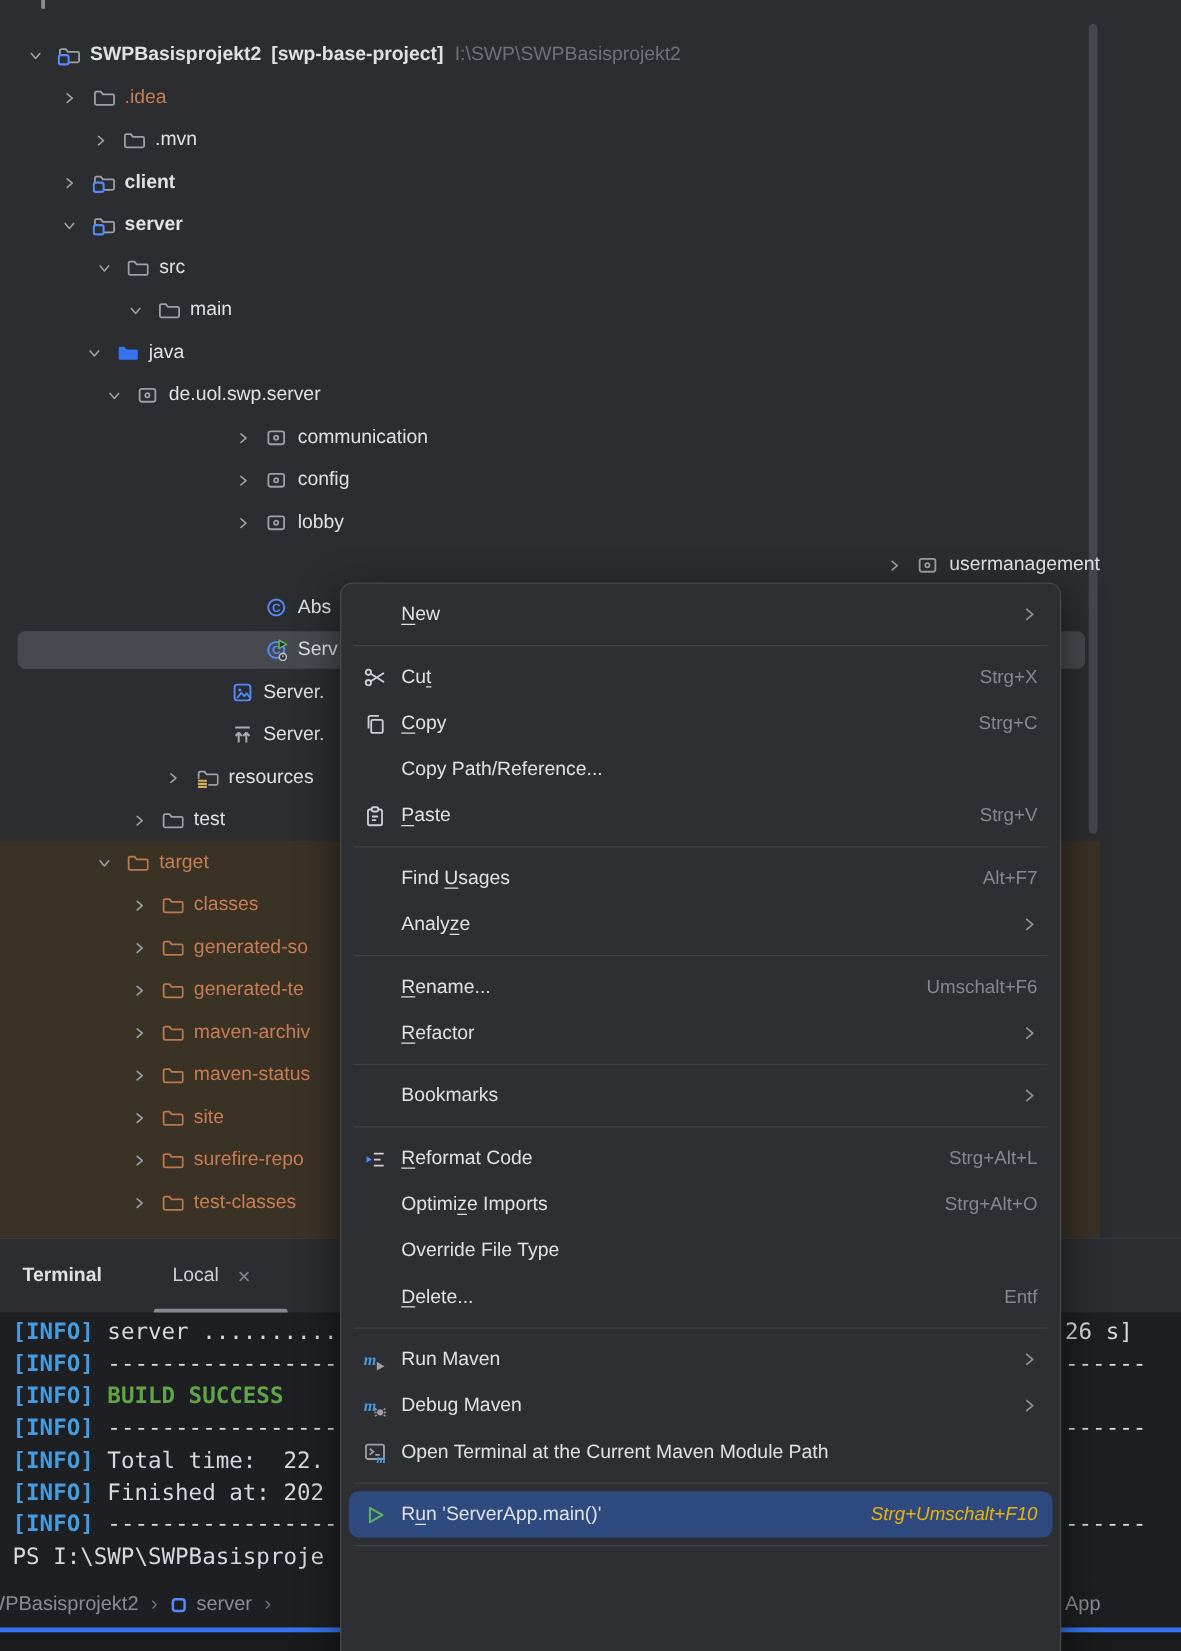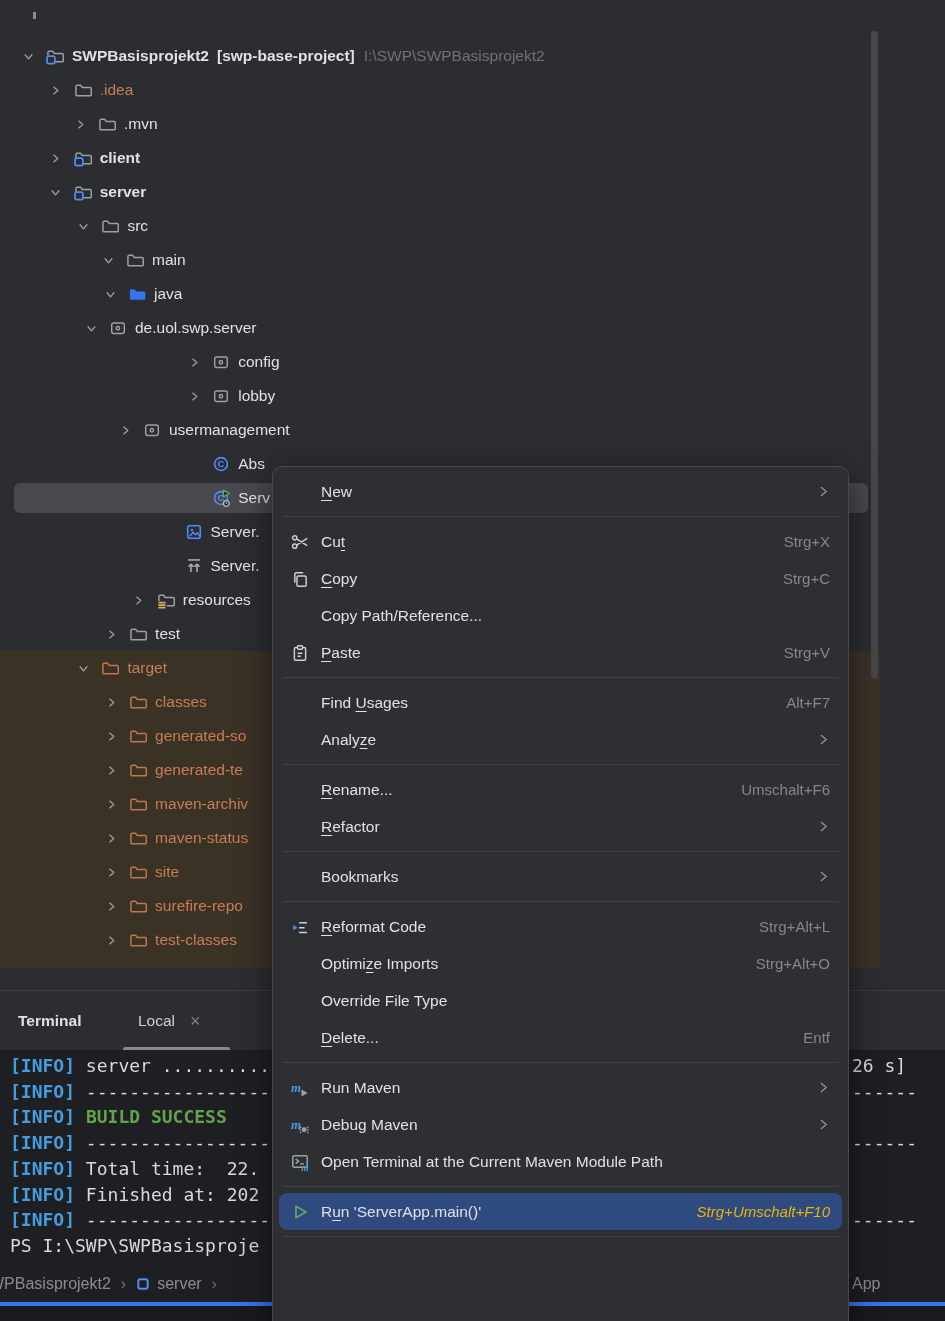--- a/index.html
+++ b/index.html
@@ -5,21 +5,21 @@
   html,body{margin:0;padding:0;}
   body{
     width:945px;height:1321px;overflow:hidden;
     background:var(--panel,#2B2D30);
     font-family:"Liberation Sans",sans-serif;
     -webkit-font-smoothing:antialiased;
   }
   .screen{position:relative;width:945px;height:1321px;overflow:hidden;}
 
   
-  .tree-panel{position:absolute;left:0;top:12px;width:880px;height:990px;background:var(--panel);overflow:hidden;}
+  .tree-panel{position:absolute;left:0;top:0;width:880px;height:990px;background:var(--panel);overflow:hidden;}
   .top-fragment{position:absolute;left:33px;top:0;width:3px;height:7px;background:#8A8D92;}
   #tree{padding-top:27px;}
   .tree-row{height:34px;display:flex;align-items:center;font-size:15.5px;color:#DFE1E5;position:relative;white-space:pre;}
   .tree-row>*{position:relative;z-index:1;}
   .sel-bg{position:absolute;left:14px;right:12px;top:2px;bottom:2px;background:var(--sel-gray);border-radius:6px;z-index:0 !important;}
   .chev{width:16px;margin-right:10px;display:flex;justify-content:center;align-items:center;color:#9DA0A6;flex:none;}
   .chev.open svg{transform:rotate(90deg);}
   .chev-spacer{width:26px;flex:none;}
   .t-icon{width:18px;height:18px;margin-right:8px;display:flex;align-items:center;flex:none;}
   .t-label{}
@@ -109,44 +109,50 @@
         <div class="tree-row" style="padding-left: 75.4px;"><span class="chev open"><svg viewBox="0 0 12 12" width="11" height="11" fill="none">
               <path d="M4.1 2.3L8.5 6 4.1 9.7" stroke="currentColor" stroke-width="1.4" stroke-linecap="round" stroke-linejoin="round"></path>
             </svg></span><span class="t-icon"><svg viewBox="0 0 16 16" width="18" height="18" fill="none">
               <path d="M1.7 4.9c0-.6.45-1.05 1.05-1.05h3.1l1.55 1.95h6.9c.6 0 1.05.45 1.05 1.05v5.3c0 .6-.45 1.05-1.05 1.05H2.75c-.6 0-1.05-.45-1.05-1.05V4.9z" stroke="#9DA0A6" stroke-width="1.3"></path>
             </svg></span><span class="t-label">src</span></div>
         <div class="tree-row" style="padding-left: 100px;"><span class="chev open"><svg viewBox="0 0 12 12" width="11" height="11" fill="none">
               <path d="M4.1 2.3L8.5 6 4.1 9.7" stroke="currentColor" stroke-width="1.4" stroke-linecap="round" stroke-linejoin="round"></path>
             </svg></span><span class="t-icon"><svg viewBox="0 0 16 16" width="18" height="18" fill="none">
               <path d="M1.7 4.9c0-.6.45-1.05 1.05-1.05h3.1l1.55 1.95h6.9c.6 0 1.05.45 1.05 1.05v5.3c0 .6-.45 1.05-1.05 1.05H2.75c-.6 0-1.05-.45-1.05-1.05V4.9z" stroke="#9DA0A6" stroke-width="1.3"></path>
             </svg></span><span class="t-label">main</span></div>
-        <div class="tree-row" style="padding-left: 102px;"><span class="chev open"><svg viewBox="0 0 12 12" width="11" height="11" fill="none">
+        <div class="tree-row" style="padding-left: 67px;"><span class="chev open"><svg viewBox="0 0 12 12" width="11" height="11" fill="none">
               <path d="M4.1 2.3L8.5 6 4.1 9.7" stroke="currentColor" stroke-width="1.4" stroke-linecap="round" stroke-linejoin="round"></path>
             </svg></span><span class="t-icon"><svg viewBox="0 0 16 16" width="18" height="18" fill="none">
               <path d="M1.7 4.9c0-.6.45-1.05 1.05-1.05h3.1l1.55 1.95h6.9c.6 0 1.05.45 1.05 1.05v5.3c0 .6-.45 1.05-1.05 1.05H2.75c-.6 0-1.05-.45-1.05-1.05V4.9z" fill="#3574F0"></path>
             </svg></span><span class="t-label">java</span></div>
         <div class="tree-row" style="padding-left: 83px;"><span class="chev open"><svg viewBox="0 0 12 12" width="11" height="11" fill="none">
               <path d="M4.1 2.3L8.5 6 4.1 9.7" stroke="currentColor" stroke-width="1.4" stroke-linecap="round" stroke-linejoin="round"></path>
             </svg></span><span class="t-icon"><svg viewBox="0 0 16 16" width="18" height="18" fill="none">
               <rect x="2.4" y="3.6" width="11.2" height="9.2" rx="1.6" stroke="#9DA0A6" stroke-width="1.3"></rect>
               <circle cx="7.9" cy="8.2" r="1.5" stroke="#9DA0A6" stroke-width="1.3"></circle>
             </svg></span><span class="t-label">de.uol.swp.server</span></div>
         <div class="tree-row" style="padding-left: 186.2px;"><span class="chev"><svg viewBox="0 0 12 12" width="11" height="11" fill="none">
               <path d="M4.1 2.3L8.5 6 4.1 9.7" stroke="currentColor" stroke-width="1.4" stroke-linecap="round" stroke-linejoin="round"></path>
             </svg></span><span class="t-icon"><svg viewBox="0 0 16 16" width="18" height="18" fill="none">
               <rect x="2.4" y="3.6" width="11.2" height="9.2" rx="1.6" stroke="#9DA0A6" stroke-width="1.3"></rect>
               <circle cx="7.9" cy="8.2" r="1.5" stroke="#9DA0A6" stroke-width="1.3"></circle>
+            </svg></span><span class="t-label">communication</span></div>
+        <div class="tree-row" style="padding-left: 186.2px;"><span class="chev"><svg viewBox="0 0 12 12" width="11" height="11" fill="none">
+              <path d="M4.1 2.3L8.5 6 4.1 9.7" stroke="currentColor" stroke-width="1.4" stroke-linecap="round" stroke-linejoin="round"></path>
+            </svg></span><span class="t-icon"><svg viewBox="0 0 16 16" width="18" height="18" fill="none">
+              <rect x="2.4" y="3.6" width="11.2" height="9.2" rx="1.6" stroke="#9DA0A6" stroke-width="1.3"></rect>
+              <circle cx="7.9" cy="8.2" r="1.5" stroke="#9DA0A6" stroke-width="1.3"></circle>
             </svg></span><span class="t-label">config</span></div>
         <div class="tree-row" style="padding-left: 186.2px;"><span class="chev"><svg viewBox="0 0 12 12" width="11" height="11" fill="none">
               <path d="M4.1 2.3L8.5 6 4.1 9.7" stroke="currentColor" stroke-width="1.4" stroke-linecap="round" stroke-linejoin="round"></path>
             </svg></span><span class="t-icon"><svg viewBox="0 0 16 16" width="18" height="18" fill="none">
               <rect x="2.4" y="3.6" width="11.2" height="9.2" rx="1.6" stroke="#9DA0A6" stroke-width="1.3"></rect>
               <circle cx="7.9" cy="8.2" r="1.5" stroke="#9DA0A6" stroke-width="1.3"></circle>
             </svg></span><span class="t-label">lobby</span></div>
-        <div class="tree-row" style="padding-left: 117px;"><span class="chev"><svg viewBox="0 0 12 12" width="11" height="11" fill="none">
+        <div class="tree-row" style="padding-left: 117px; justify-content: flex-end;"><span class="chev"><svg viewBox="0 0 12 12" width="11" height="11" fill="none">
               <path d="M4.1 2.3L8.5 6 4.1 9.7" stroke="currentColor" stroke-width="1.4" stroke-linecap="round" stroke-linejoin="round"></path>
             </svg></span><span class="t-icon"><svg viewBox="0 0 16 16" width="18" height="18" fill="none">
               <rect x="2.4" y="3.6" width="11.2" height="9.2" rx="1.6" stroke="#9DA0A6" stroke-width="1.3"></rect>
               <circle cx="7.9" cy="8.2" r="1.5" stroke="#9DA0A6" stroke-width="1.3"></circle>
             </svg></span><span class="t-label">usermanagement</span></div>
         <div class="tree-row" style="padding-left: 186.2px;"><span class="chev-spacer"></span><span class="t-icon"><svg viewBox="0 0 16 16" width="18" height="18" fill="none">
               <circle cx="8" cy="8" r="5.7" stroke="#548AF7" stroke-width="1.4"></circle>
               <text x="8" y="10.9" text-anchor="middle" font-size="8.5" font-weight="700" fill="#548AF7" font-family="Liberation Sans,sans-serif">C</text>
             </svg></span><span class="t-label">Abs</span></div>
         <div class="tree-row" style="padding-left: 186.2px;"><div class="sel-bg"></div><span class="chev-spacer"></span><span class="t-icon"><svg viewBox="0 0 16 16" width="18" height="18" fill="none">

